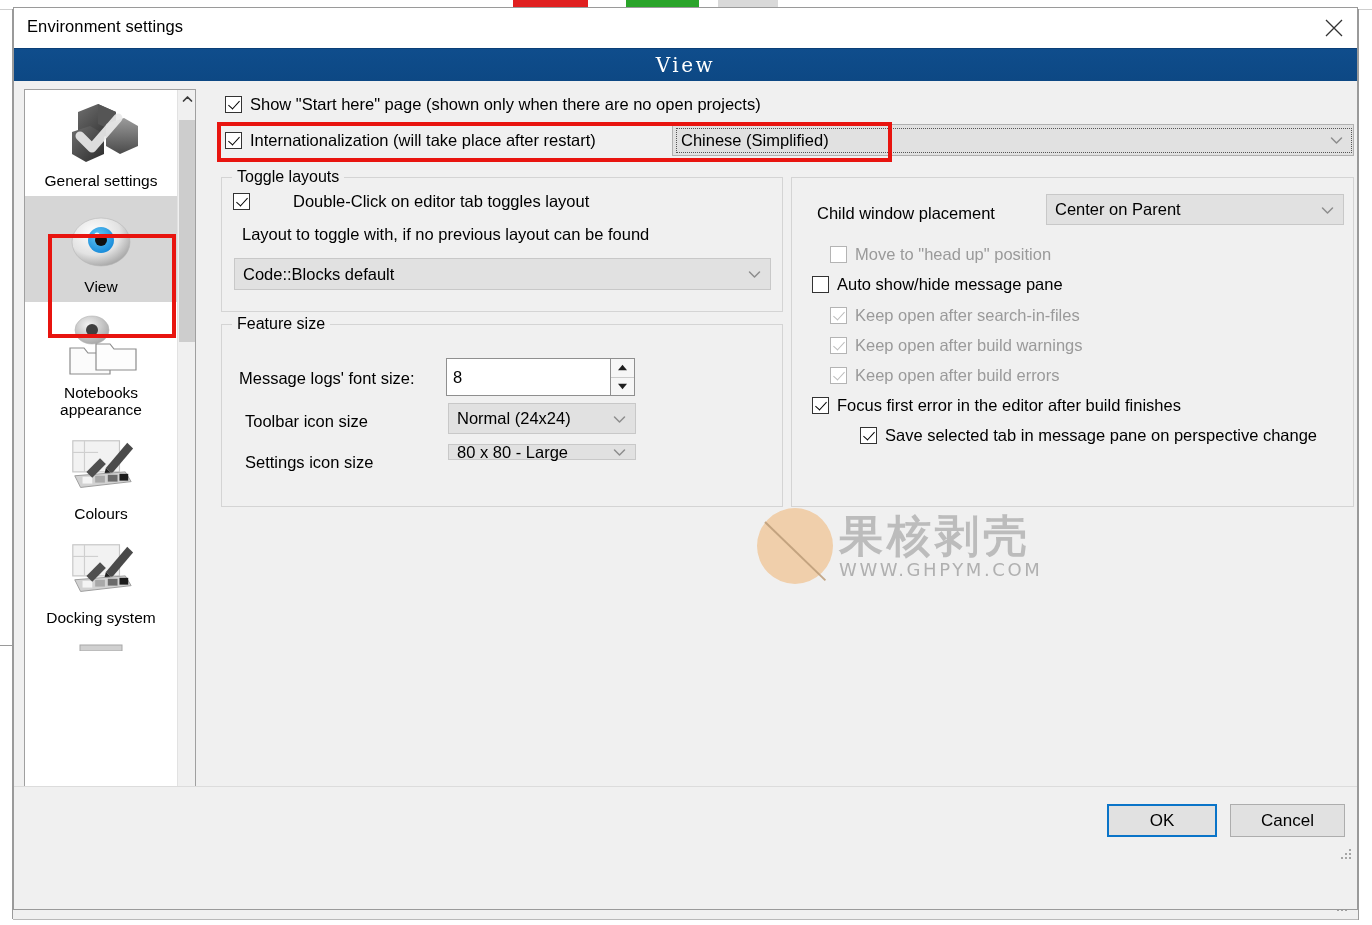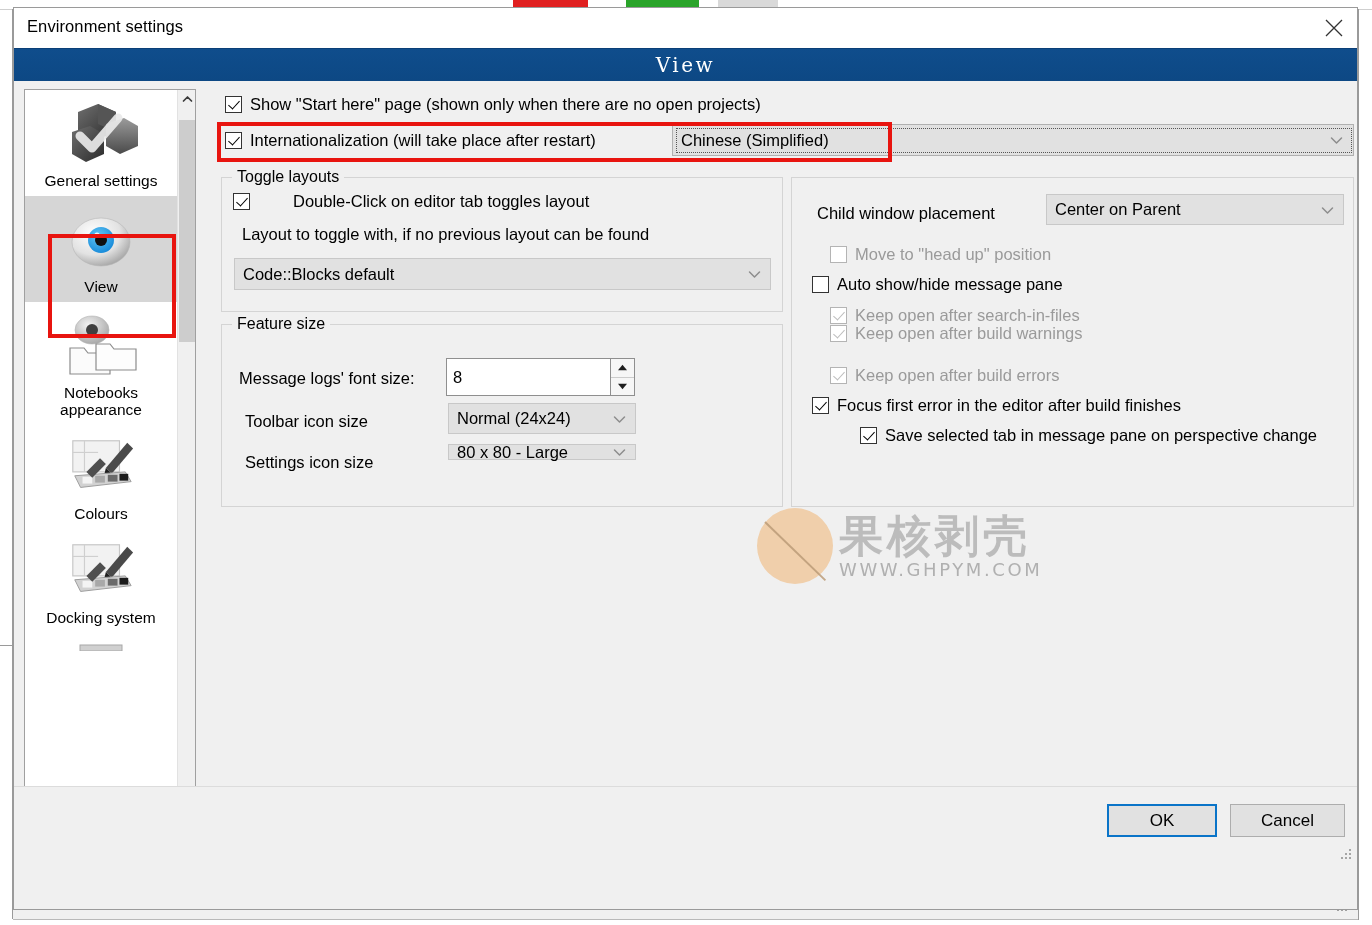--- a/index.html
+++ b/index.html
@@ -638,21 +638,21 @@
         <div class="chk-row" style="position:absolute; left:20px; top:97px;">
           <span class="cb"></span>
           <span class="cb-text">Auto show/hide message pane</span>
         </div>
 
         <div class="chk-row" style="position:absolute; left:38px; top:128px;">
           <span class="cb disabled checked"></span>
           <span class="cb-text disabled">Keep open after search-in-files</span>
         </div>
 
-        <div class="chk-row" style="position:absolute; left:38px; top:146px;">
+        <div class="chk-row" style="position:absolute; left:38px; top:158px;">
           <span class="cb disabled checked"></span>
           <span class="cb-text disabled">Keep open after build warnings</span>
         </div>
 
         <div class="chk-row" style="position:absolute; left:38px; top:188px;">
           <span class="cb disabled checked"></span>
           <span class="cb-text disabled">Keep open after build errors</span>
         </div>
 
         <div class="chk-row" style="position:absolute; left:20px; top:218px;">

